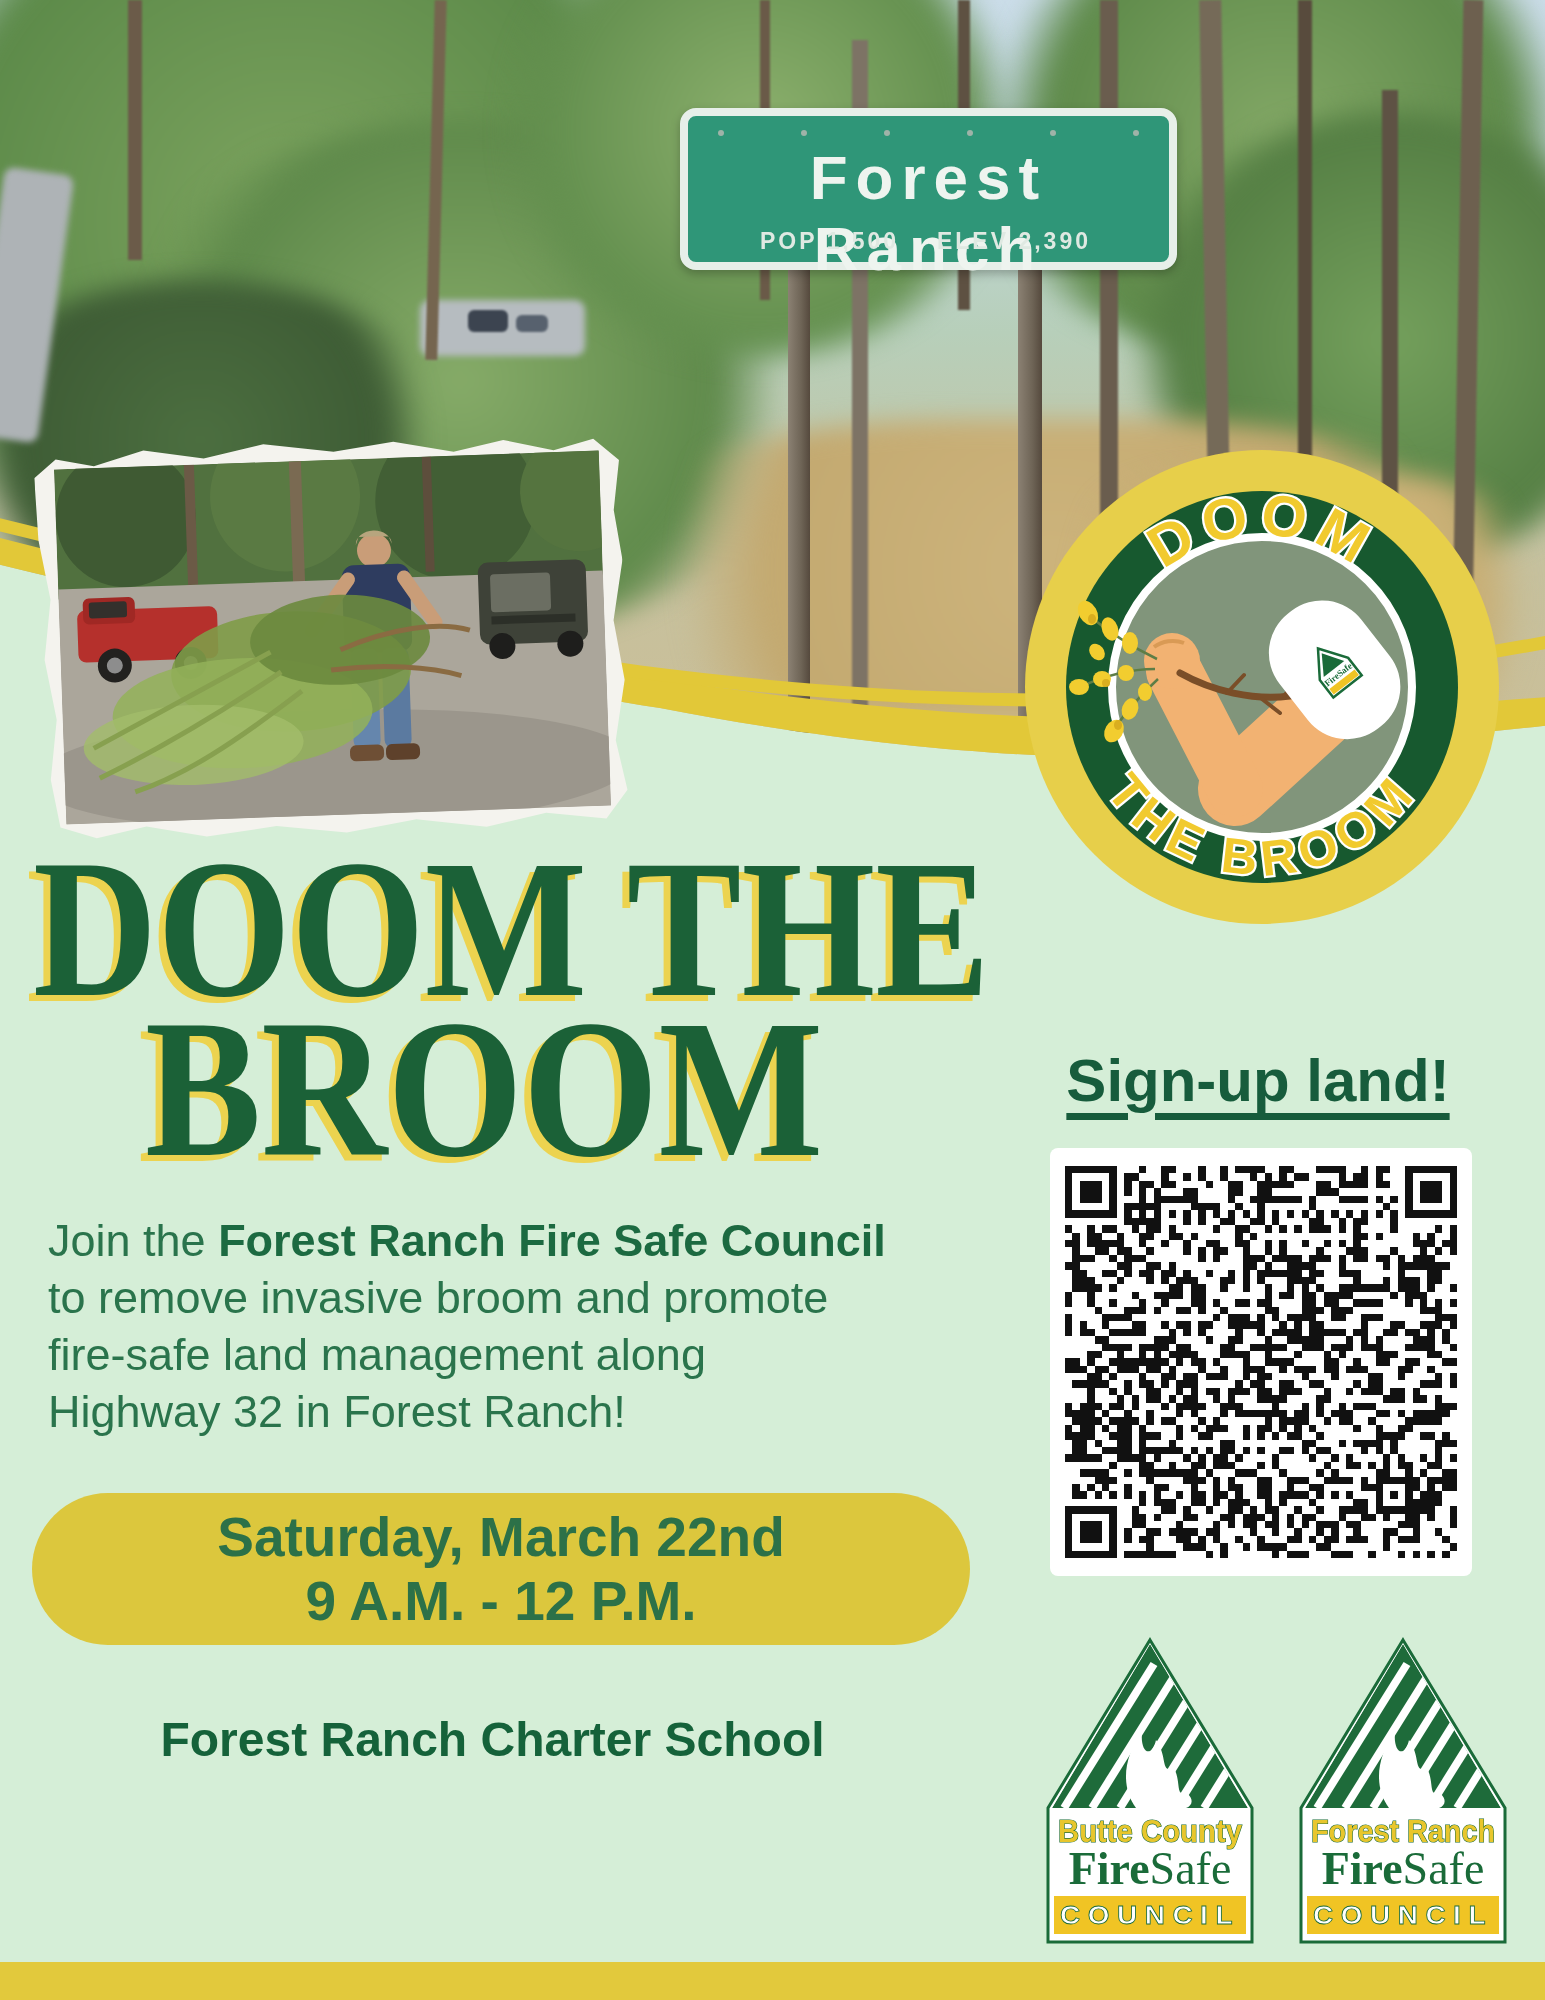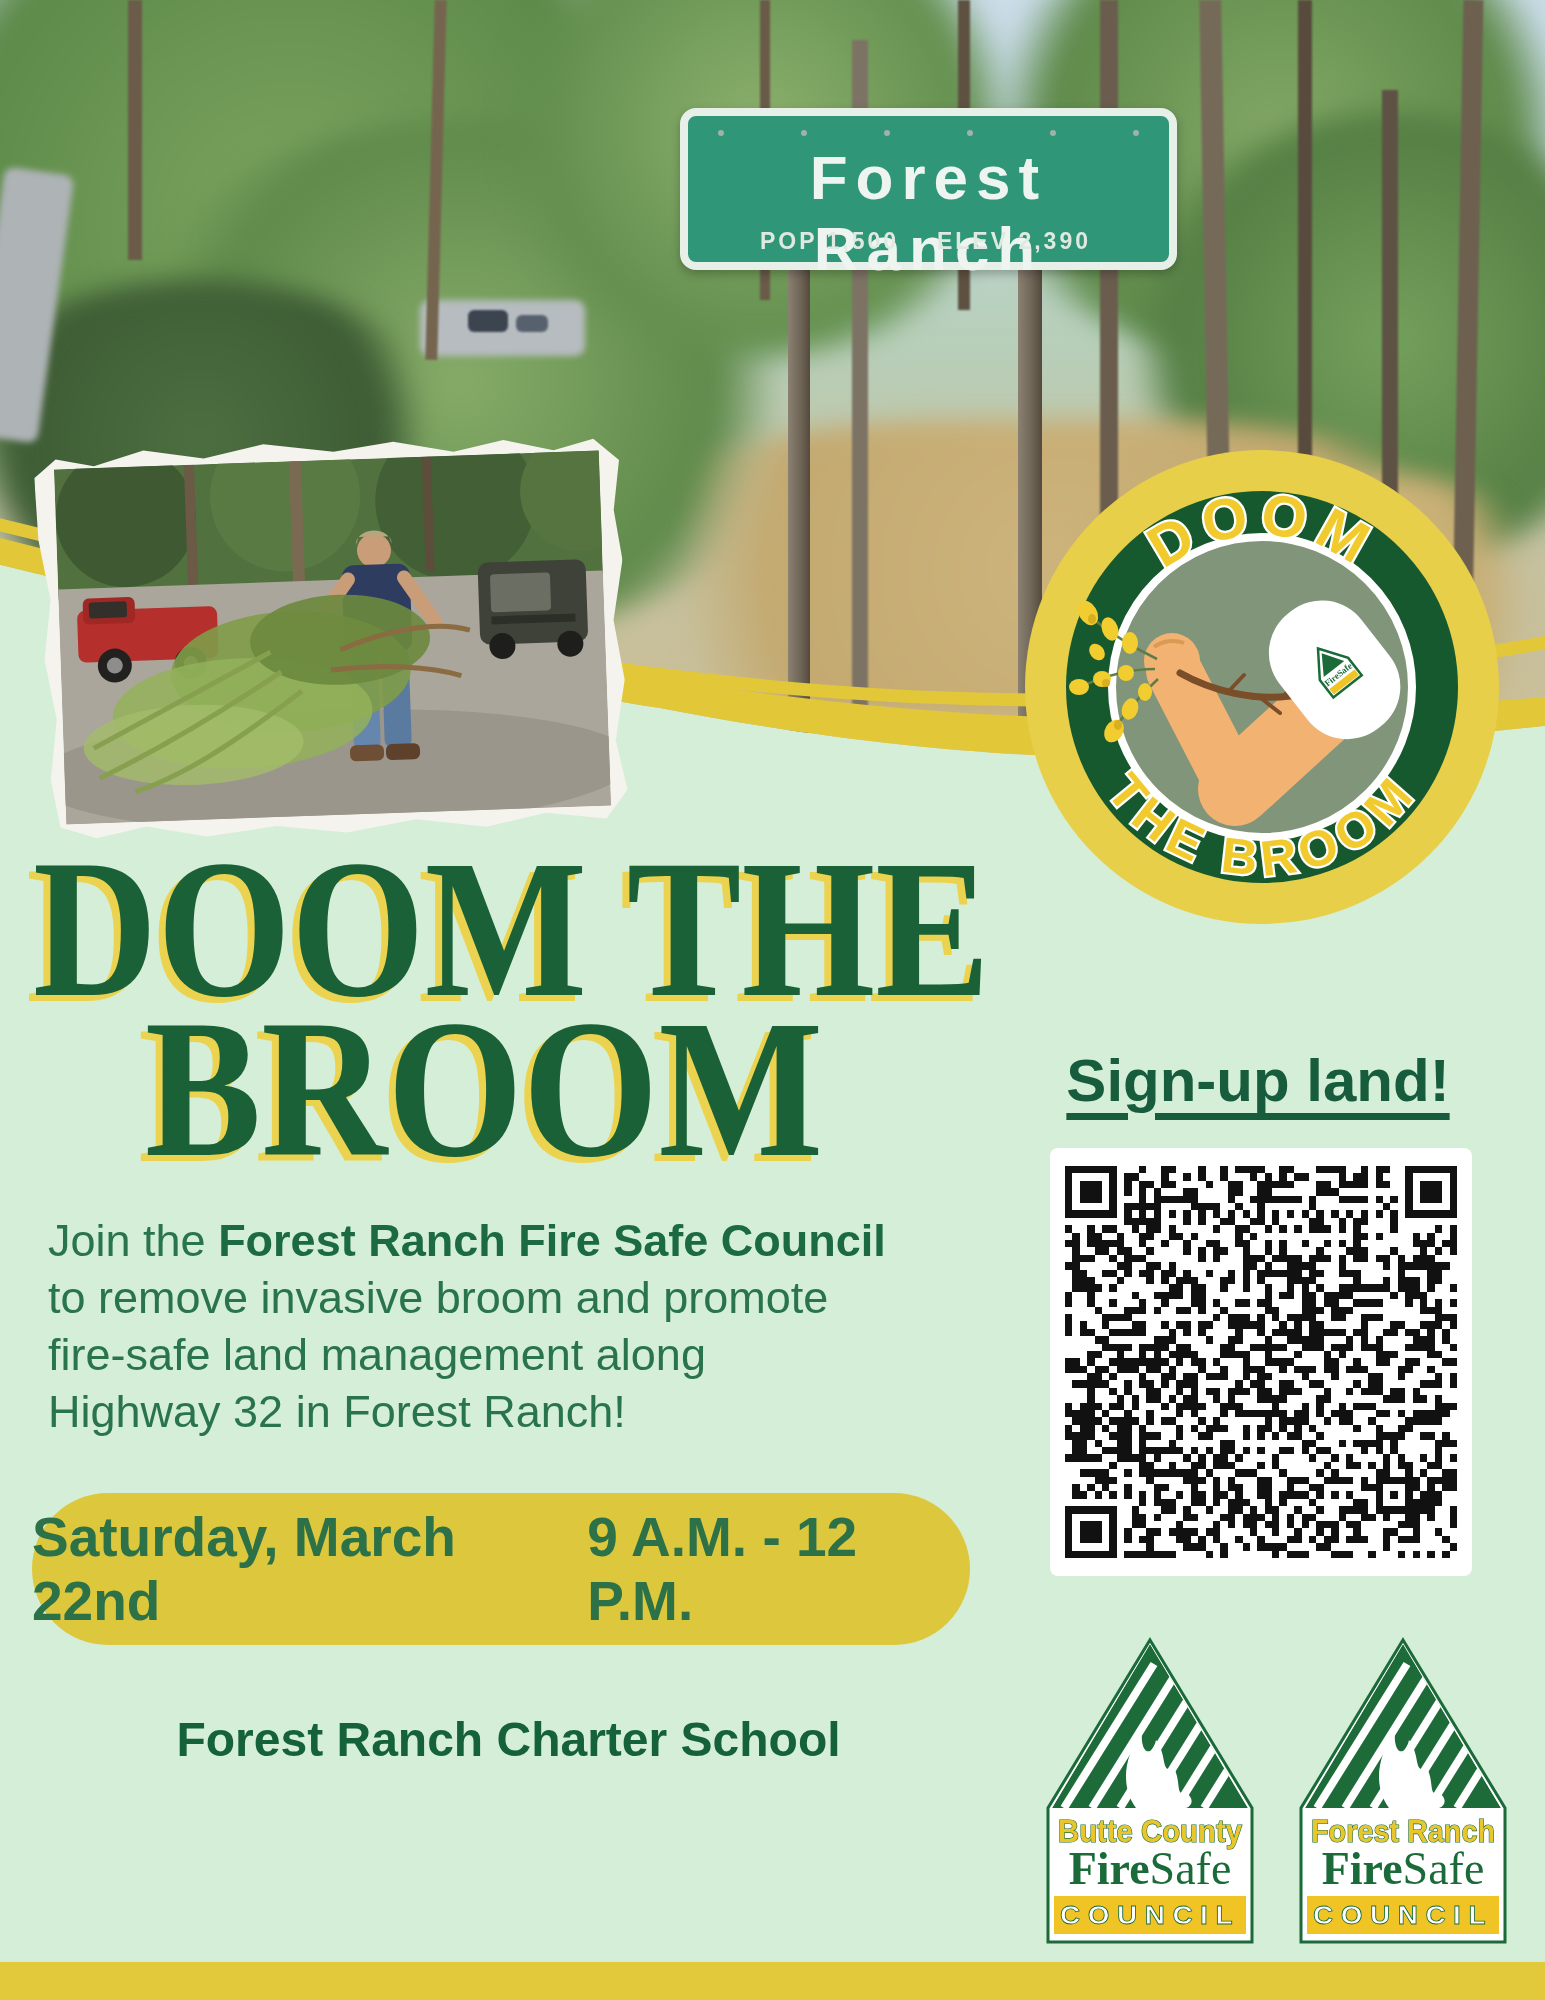--- a/index.html
+++ b/index.html
@@ -31,24 +31,24 @@
   .intro b{color:#1c6a41;margin-top:48px;}
   
   .signup{position:absolute;left:1028px;top:1046px;width:460px;text-align:center;}
   .signup span{font-size:60px;font-weight:bold;color:#175c3c;
         text-decoration:underline;text-decoration-thickness:7px;text-underline-offset:12px;}
   
   .qr-card{position:absolute;left:1050px;top:1148px;width:422px;height:428px;background:#fff;
         border-radius:8px;display:flex;align-items:center;justify-content:center;}
   
   .pill{position:absolute;left:32px;top:1493px;width:938px;height:152px;border-radius:76px;
-        background:#dcc73d;display:flex;align-items:center;justify-content:center;}
+        background:#dcc73d;display:flex;flex-direction:column;align-items:center;justify-content:center;}
   .pill div{font-size:55px;font-weight:bold;color:#2c7148;line-height:64px;}
   
-  .venue{position:absolute;left:0;top:1712px;width:985px;text-align:center;padding-left:16px;}
+  .venue{position:absolute;left:0;top:1712px;width:985px;text-align:center;}
   .venue-name{font-size:48px;font-weight:bold;color:#15623a;}
   .venue-addr{margin-top:22px;font-size:45px;color:#3a8057;}
   
   .logos{position:absolute;left:1044px;top:1636px;display:flex;gap:41px;}
   
   .strip{position:absolute;left:0;top:1962px;width:1545px;height:38px;background:#e2c93c;}
 </style>
 </head>
 <body>
 

